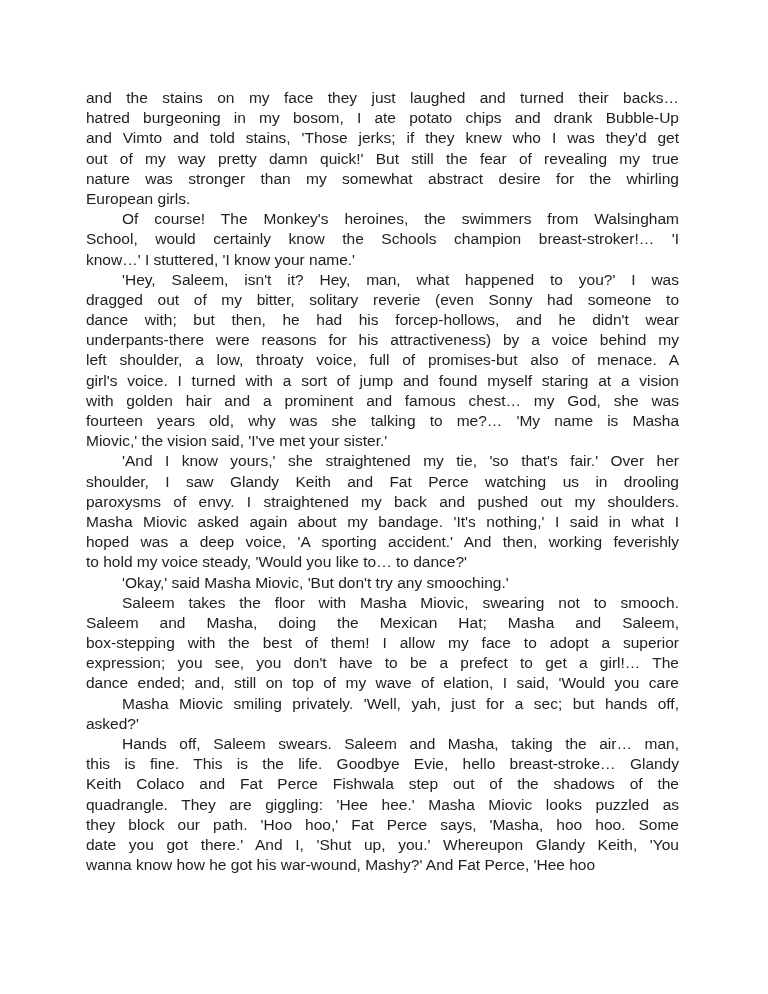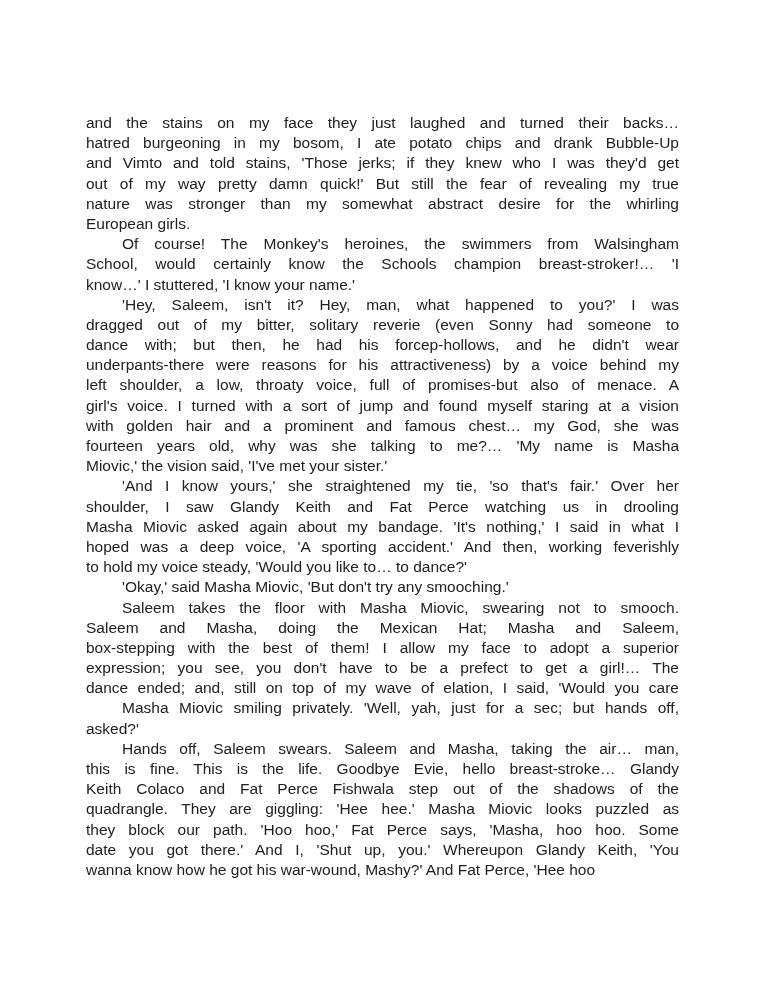--- a/index.html
+++ b/index.html
@@ -15,21 +15,20 @@
     font-family: "Liberation Sans", "DejaVu Sans", sans-serif;
   }
   .text-block {
     position: absolute;
     left: 86px;
     top: 88px;
     width: 593px;
     font-size: 15.5px;
     line-height: 20.2px;
     color: #212121;
-    margin-top: 25px;
     -webkit-font-smoothing: antialiased;
   }
   .text-line {
     height: 20.2px;
     overflow: hidden;
     text-align: justify;
     text-align-last: justify;
     white-space: normal;
   }
   .text-line.last {
@@ -64,20 +63,21 @@
         <div class="text-line">underpants-there were reasons for his attractiveness) by a voice behind my</div>
         <div class="text-line">left shoulder, a low, throaty voice, full of promises-but also of menace. A</div>
         <div class="text-line">girl's voice. I turned with a sort of jump and found myself staring at a vision</div>
         <div class="text-line">with golden hair and a prominent and famous chest… my God, she was</div>
         <div class="text-line">fourteen years old, why was she talking to me?… 'My name is Masha</div>
         <div class="text-line last">Miovic,' the vision said, 'I've met your sister.'</div>
       </div>
       <div>
         <div class="text-line indent">'And I know yours,' she straightened my tie, 'so that's fair.' Over her</div>
         <div class="text-line">shoulder, I saw Glandy Keith and Fat Perce watching us in drooling</div>
+        <div class="text-line">paroxysms of envy. I straightened my back and pushed out my shoulders.</div>
         <div class="text-line">Masha Miovic asked again about my bandage. 'It's nothing,' I said in what I</div>
         <div class="text-line">hoped was a deep voice, 'A sporting accident.' And then, working feverishly</div>
         <div class="text-line last">to hold my voice steady, 'Would you like to… to dance?'</div>
       </div>
       <div>
         <div class="text-line last indent">'Okay,' said Masha Miovic, 'But don't try any smooching.'</div>
       </div>
       <div>
         <div class="text-line indent">Saleem takes the floor with Masha Miovic, swearing not to smooch.</div>
         <div class="text-line">Saleem and Masha, doing the Mexican Hat; Masha and Saleem,</div>

